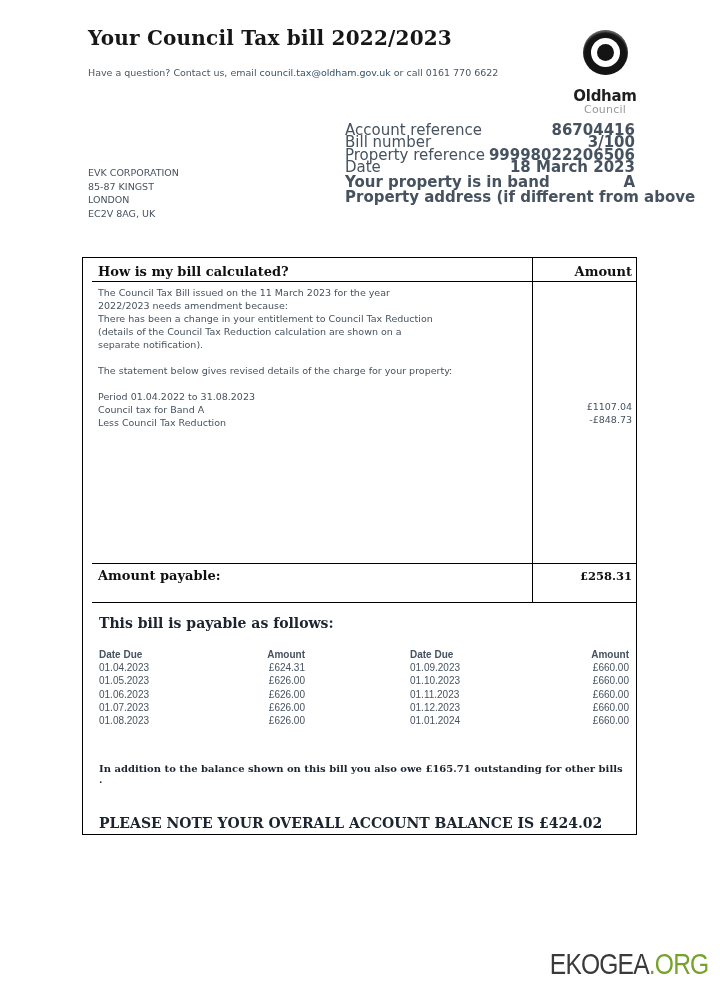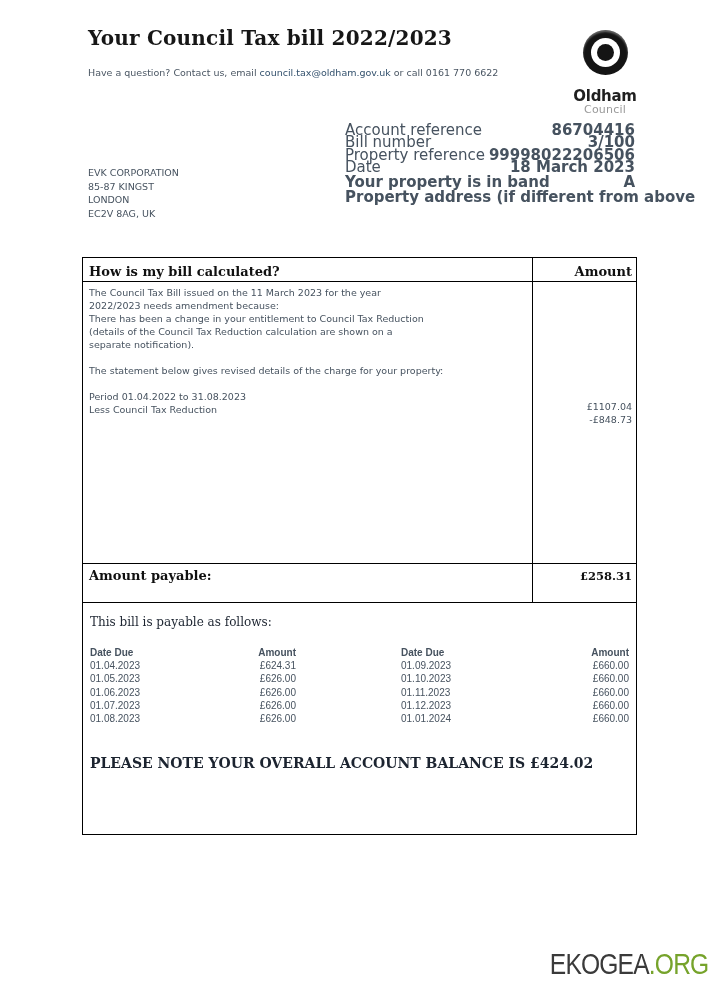--- a/index.html
+++ b/index.html
@@ -40,42 +40,42 @@
   .account { position:absolute; left:345px; top:124px; width:290px; font-size:15px; color:#46525f; }
   .acct-row { display:flex; line-height:12.3px; }
   .acct-row .lbl { white-space:nowrap; }
   .acct-row .val { margin-left:auto; font-weight:bold; text-align:right; }
   .acct-row.gap { margin-top:3px; }
   .acct-row.boldlbl .lbl { font-weight:bold; }
 
   
   .bill-table {
     position:absolute; left:82px; top:257px; width:555px; height:578px;
-    border:1.5px solid #000; display:flex; flex-direction:column;
+    border:1.5px solid #000; display:flex; flex-direction:column;padding-left:9px;
   }
   .cell-amt { width:104px; border-left:1.5px solid #000; text-align:right; }
   .row-head { display:flex; height:24px; border-bottom:1.5px solid #000; }
   .row-head .cell-main { flex:1; padding:6px 0 0 6px;
     font-family:"DejaVu Serif", serif; font-weight:bold; font-size:13px; color:#101010; }
   .row-head .cell-amt { padding:6px 4px 0 0;
     font-family:"DejaVu Serif", serif; font-weight:bold; font-size:13px; color:#101010; }
 
   .row-body { display:flex; flex:0 0 281px; }
   .row-body .cell-main { flex:1; padding:4px 8px 0 6px; font-size:9.5px; line-height:13px; }
   .row-body .cell-amt { padding:118px 4px 0 0; font-size:9.5px; line-height:13px; }
   .gapline { height:13px; }
 
   .row-payable { display:flex; height:40px; border-top:1.5px solid #000; border-bottom:1.5px solid #000; }
   .row-payable .cell-main { flex:1; padding:4px 0 0 6px;
     font-family:"DejaVu Serif", serif; font-weight:bold; font-size:13px; color:#101010; }
   .row-payable .cell-amt { padding:5px 4px 0 0;
     font-family:"DejaVu Serif", serif; font-weight:bold; font-size:11.5px; color:#101010; }
 
   .row-bottom { flex:1; padding:12px 7px 0 7px; }
-  .sched-intro { font-family:"DejaVu Serif", serif; font-weight:normal; font-size:12px; color:#1c2430; }
+  .sched-intro { font-family:"DejaVu Serif", serif; font-weight:bold; font-size:14px; color:#1c2430; }
   .sched { margin-top:17px; font-family:Liberation Sans, sans-serif; font-size:10px; color:#46525f; }
   .srow { display:flex; line-height:13.2px; }
   .srow.shead { font-weight:bold; }
   .sc1 { width:156px; }
   .sc2 { width:50px; text-align:right; }
   .sc3 { width:150px; margin-left:105px; }
   .sc4 { flex:1; text-align:right; }
   .note1 { margin-top:36px; font-family:"DejaVu Serif", serif; font-weight:bold; font-size:10px; color:#1c2430; }
   .note2 { margin-top:30px; font-family:"DejaVu Serif", serif; font-weight:bold; font-size:14px; color:#1c2430; }
 
@@ -151,20 +151,21 @@
       <div class="cell-main">
         <div>The Council Tax Bill issued on the 11 March 2023 for the year</div>
         <div>2022/2023 needs amendment because:</div>
         <div>There has been a change in your entitlement to Council Tax Reduction</div>
         <div>(details of the Council Tax Reduction calculation are shown on a</div>
         <div>separate notification).</div>
         <div class="gapline"></div>
         <div>The statement below gives revised details of the charge for your property:</div>
         <div class="gapline"></div>
         <div>Period 01.04.2022 to 31.08.2023</div>
+        <div>Council tax for Band A</div>
         <div>Less Council Tax Reduction</div>
       </div>
       <div class="cell-amt">
         <div>£1107.04</div>
         <div>-£848.73</div>
       </div>
     </div>
 
     <div class="row-payable">
       <div class="cell-main">Amount payable:</div>
@@ -206,20 +207,21 @@
           <span class="sc4">£660.00</span>
         </div>
         <div class="srow">
           <span class="sc1">01.08.2023</span>
           <span class="sc2">£626.00</span>
           <span class="sc3">01.01.2024</span>
           <span class="sc4">£660.00</span>
         </div>
       </div>
 
+      <div class="note1">In addition to the balance shown on this bill you also owe £165.71 outstanding for other bills .</div>
       <div class="note2">PLEASE NOTE YOUR OVERALL ACCOUNT BALANCE IS £424.02</div>
     </div>
 
   </div>
 
   <div class="brand"><span>EKOGEA</span><span class="org">.ORG</span></div>
 
 </div>
 
 </body></html>

